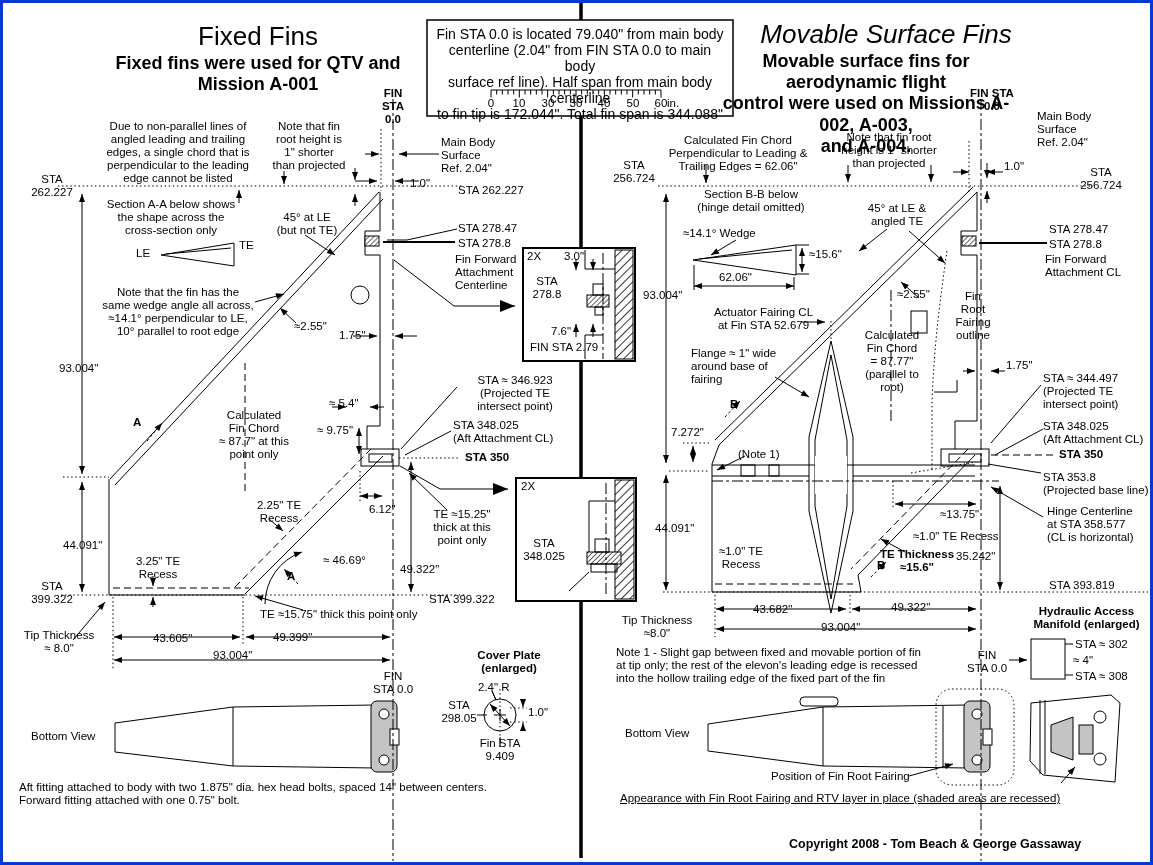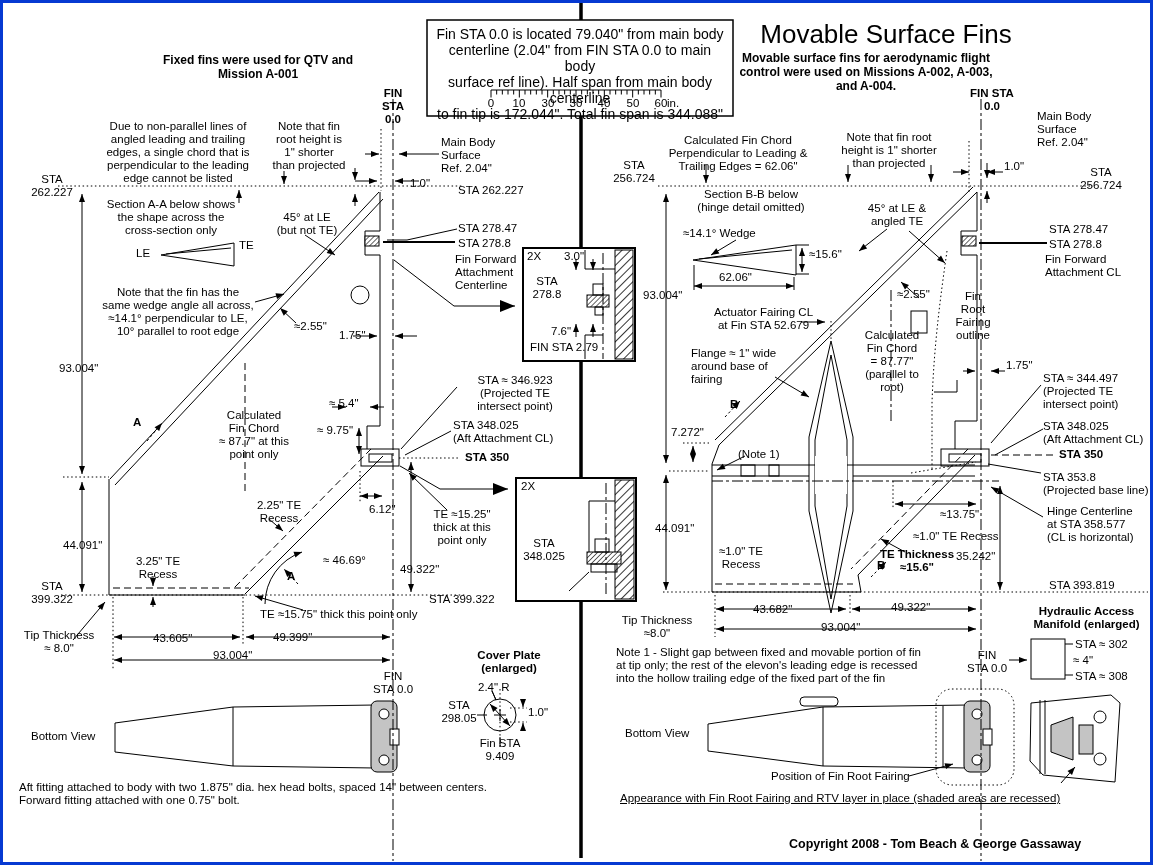--- a/index.html
+++ b/index.html
@@ -4,21 +4,21 @@
 <style>
   html,body{margin:0;padding:0;background:#fff;}
   .page{position:relative;width:1153px;height:865px;box-sizing:border-box;background:#fff;
         border:3px solid #0639d2;overflow:hidden;
         font-family:"Liberation Sans","DejaVu Sans",sans-serif;color:#000;}
   svg{position:absolute;left:0;top:0;}
   .lbl{position:absolute;font-size:11.5px;line-height:1.13;white-space:pre-line;}
   .lbl.c{text-align:center}
   .lbl.b{font-weight:bold}
   .title{position:absolute;font-size:26px;text-align:center;white-space:pre-line;}
-  .subtitle{position:absolute;font-size:12px;font-weight:bold;text-align:center;white-space:pre-line;line-height:1.18;}
+  .subtitle{position:absolute;font-size:18px;font-weight:bold;text-align:center;white-space:pre-line;line-height:1.18;}
   .infotext{position:absolute;font-size:14px;text-align:center;white-space:pre-line;line-height:1.15;}
   .copyright{position:absolute;font-size:12.5px;font-weight:bold;white-space:pre-line;}
   .dot{stroke-dasharray:1.5 2.6}
   .dash{stroke-dasharray:7 4}
   .dd{stroke-dasharray:11 3 3 3}
   .d22{stroke-dasharray:2.5 2.5}
 </style>
 </head>
 <body>
 
@@ -315,23 +315,24 @@
         <path class="d22" d="M722,414 L737,398" marker-end="url(#ae)"></path>
         <path class="d22" d="M868,574 L883,559" marker-end="url(#ae)"></path>
         <path d="M902,549 L878,536" marker-end="url(#ae)"></path>
         <path d="M1006,657 H1024" marker-end="url(#ae)"></path>
         <path d="M906,773 L950,761" marker-end="url(#ae)"></path>
         <path d="M1058,780 L1072,764" marker-end="url(#ae)"></path>
       </g>
     </g>
   </svg>
 
+  <div class="title" style="left:105px;top:18px;width:300px;">Fixed Fins</div>
   <div class="subtitle" style="left:105px;top:50px;width:300px;">Fixed fins were used for QTV and
 Mission A-001</div>
-  <div class="title" style="left:728px;top:16px;width:310px;">Movable Surface Fins</div>
+  <div class="title" style="left:728px;top:16px;width:310px;font-style:italic;">Movable Surface Fins</div>
   <div class="subtitle" style="left:708px;top:48px;width:310px;">Movable surface fins for aerodynamic flight
 control were used on Missions A-002, A-003,
 and A-004.</div>
   <div class="infotext" style="left:430px;top:23px;width:294px;">Fin STA 0.0 is located 79.040" from main body
 centerline (2.04" from FIN STA 0.0 to main body
 surface ref line).  Half span from main body centerline
 to fin tip is 172.044".  Total fin span is 344.088"</div>
   <div class="copyright" style="left:786px;top:834px;width:360px;">Copyright 2008  -  Tom Beach &amp; George Gassaway</div>
 
   <div id="label-layer">

